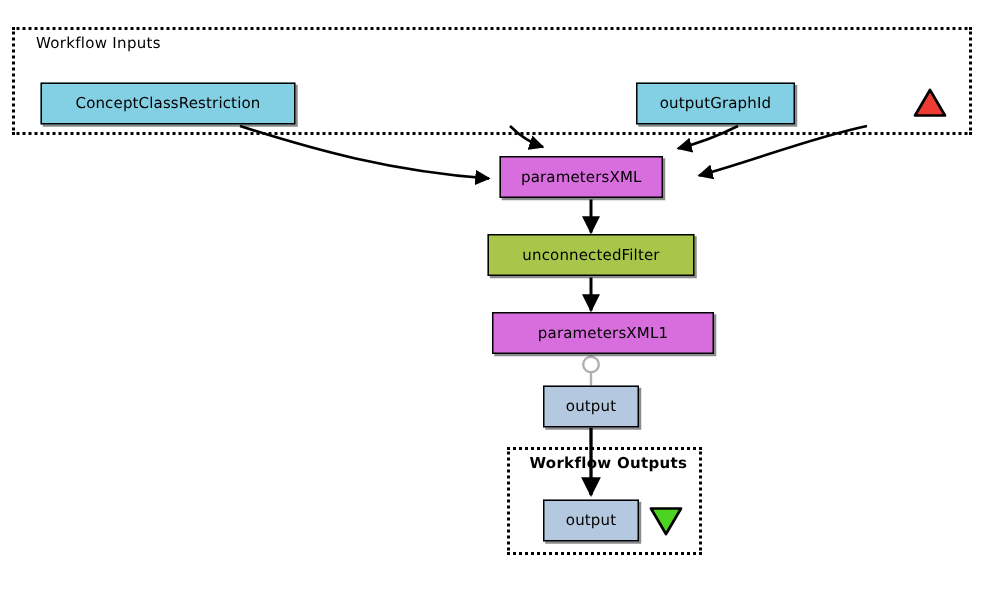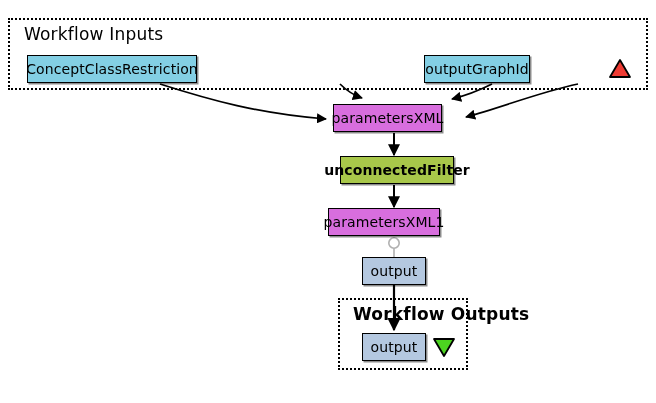--- a/index.html
+++ b/index.html
@@ -13,35 +13,35 @@
 
   
   .group{
     position:absolute;
     border:2px dotted #000;
     background:transparent;
     box-sizing:border-box;
   }
   .group-title{
     position:absolute;
-    font-size:17px;
+    font-size:10px;
     color:#000;
     white-space:nowrap;
     letter-spacing:.2px;
   }
 
   
   .node{
     position:absolute;
     box-sizing:border-box;
     border:1.6px solid #000;
     display:flex;
     align-items:center;
     justify-content:center;
-    font-size:14px;
+    font-size:10px;
     color:#000;
     white-space:nowrap;
     letter-spacing:.1px;
     box-shadow:1.5px 1.5px 0 rgba(0,0,0,.45);
   }
   .node-input{background:#83cfe4;}
   .node-proc-magenta{background:#d86ede;}
   .node-proc-green{background:#a8c74a;}
   .node-output{background:#b4c8e0;}
 
@@ -92,23 +92,23 @@
 
 
   <div class="tri" style="left:608px;top:57px;">
     <svg width="24" height="24" viewBox="0 0 24 24">
       <polygon points="12,3 22,20 2,20" fill="#ee3b33" stroke="#000" stroke-width="1.8" stroke-linejoin="round"></polygon>
     </svg>
   </div>
 
   <div class="node node-proc-magenta" style="left:333px;top:104px;width:109px;height:28px;">parametersXML</div>
 
-  <div class="node node-proc-green" style="left:340px;top:156px;width:114px;height:28px;font-weight:bold;">unconnectedFilter</div>
+  <div class="node node-proc-green" style="left:325px;top:156px;width:138px;height:28px;">unconnectedFilter</div>
 
-  <div class="node node-proc-magenta" style="left:328px;top:208px;width:112px;height:28px;">parametersXML1</div>
+  <div class="node node-proc-magenta" style="left:328px;top:208px;width:148px;height:28px;">parametersXML1</div>
 
   <div class="node node-output" style="left:362px;top:257px;width:64px;height:28px;">output</div>
 
   <div class="group" style="left:338px;top:298px;width:130px;height:72px;"></div>
   <div class="group-title" style="left:353px;top:304px;font-weight:bold;">Workflow Outputs</div>
 
   <div class="node node-output" style="left:362px;top:333px;width:64px;height:28px;">output</div>
 
   <div class="tri" style="left:432px;top:335px;">
     <svg width="24" height="24" viewBox="0 0 24 24">

